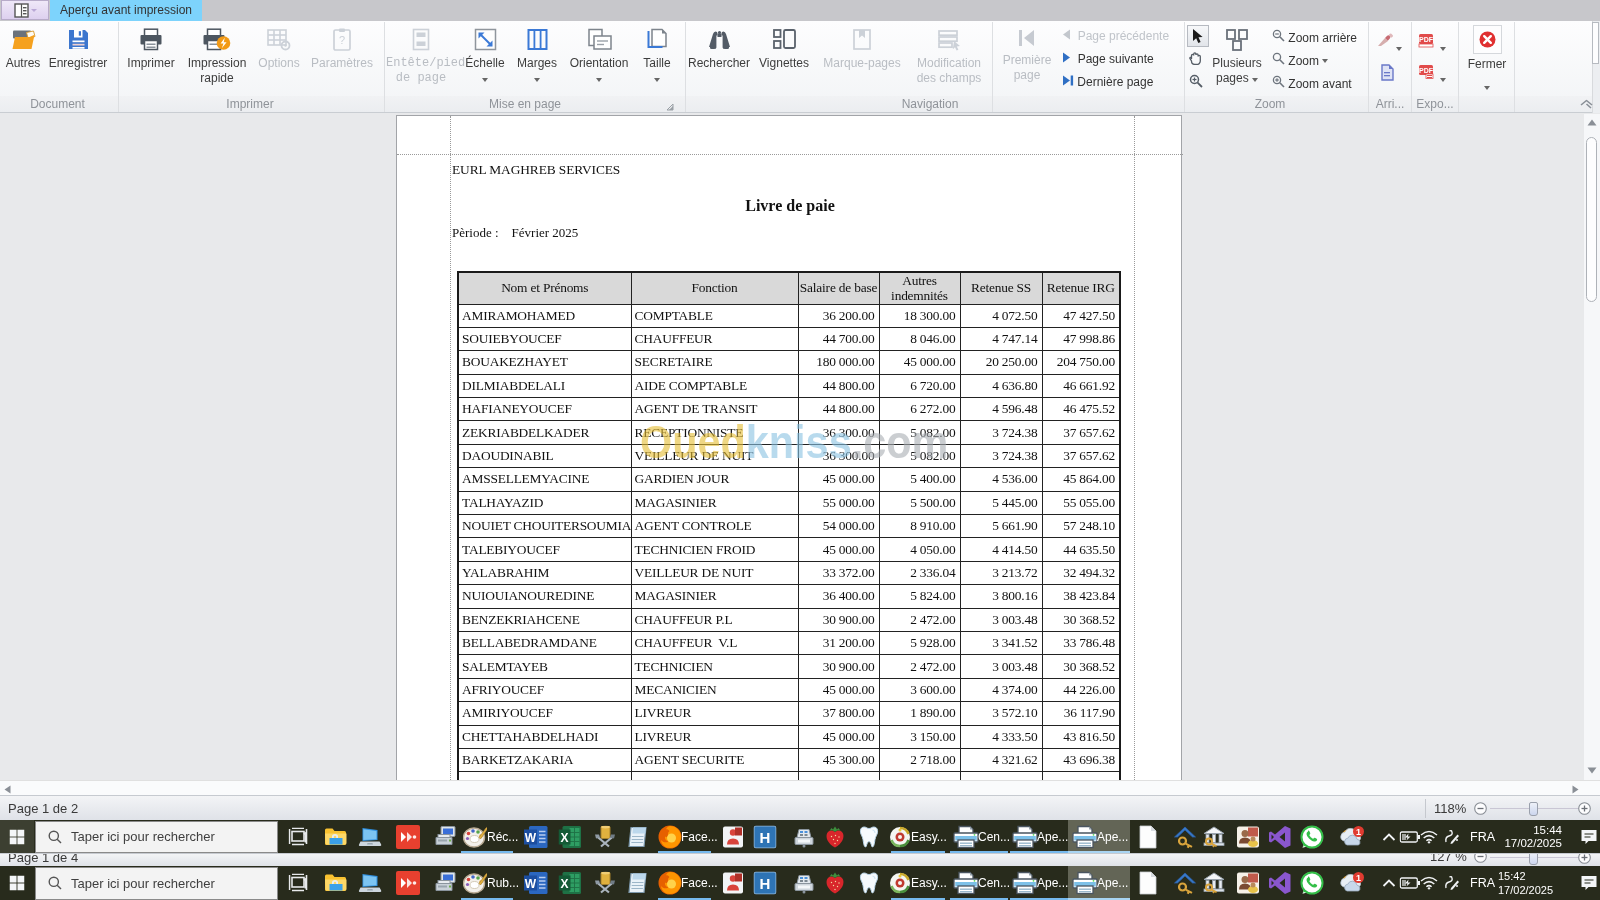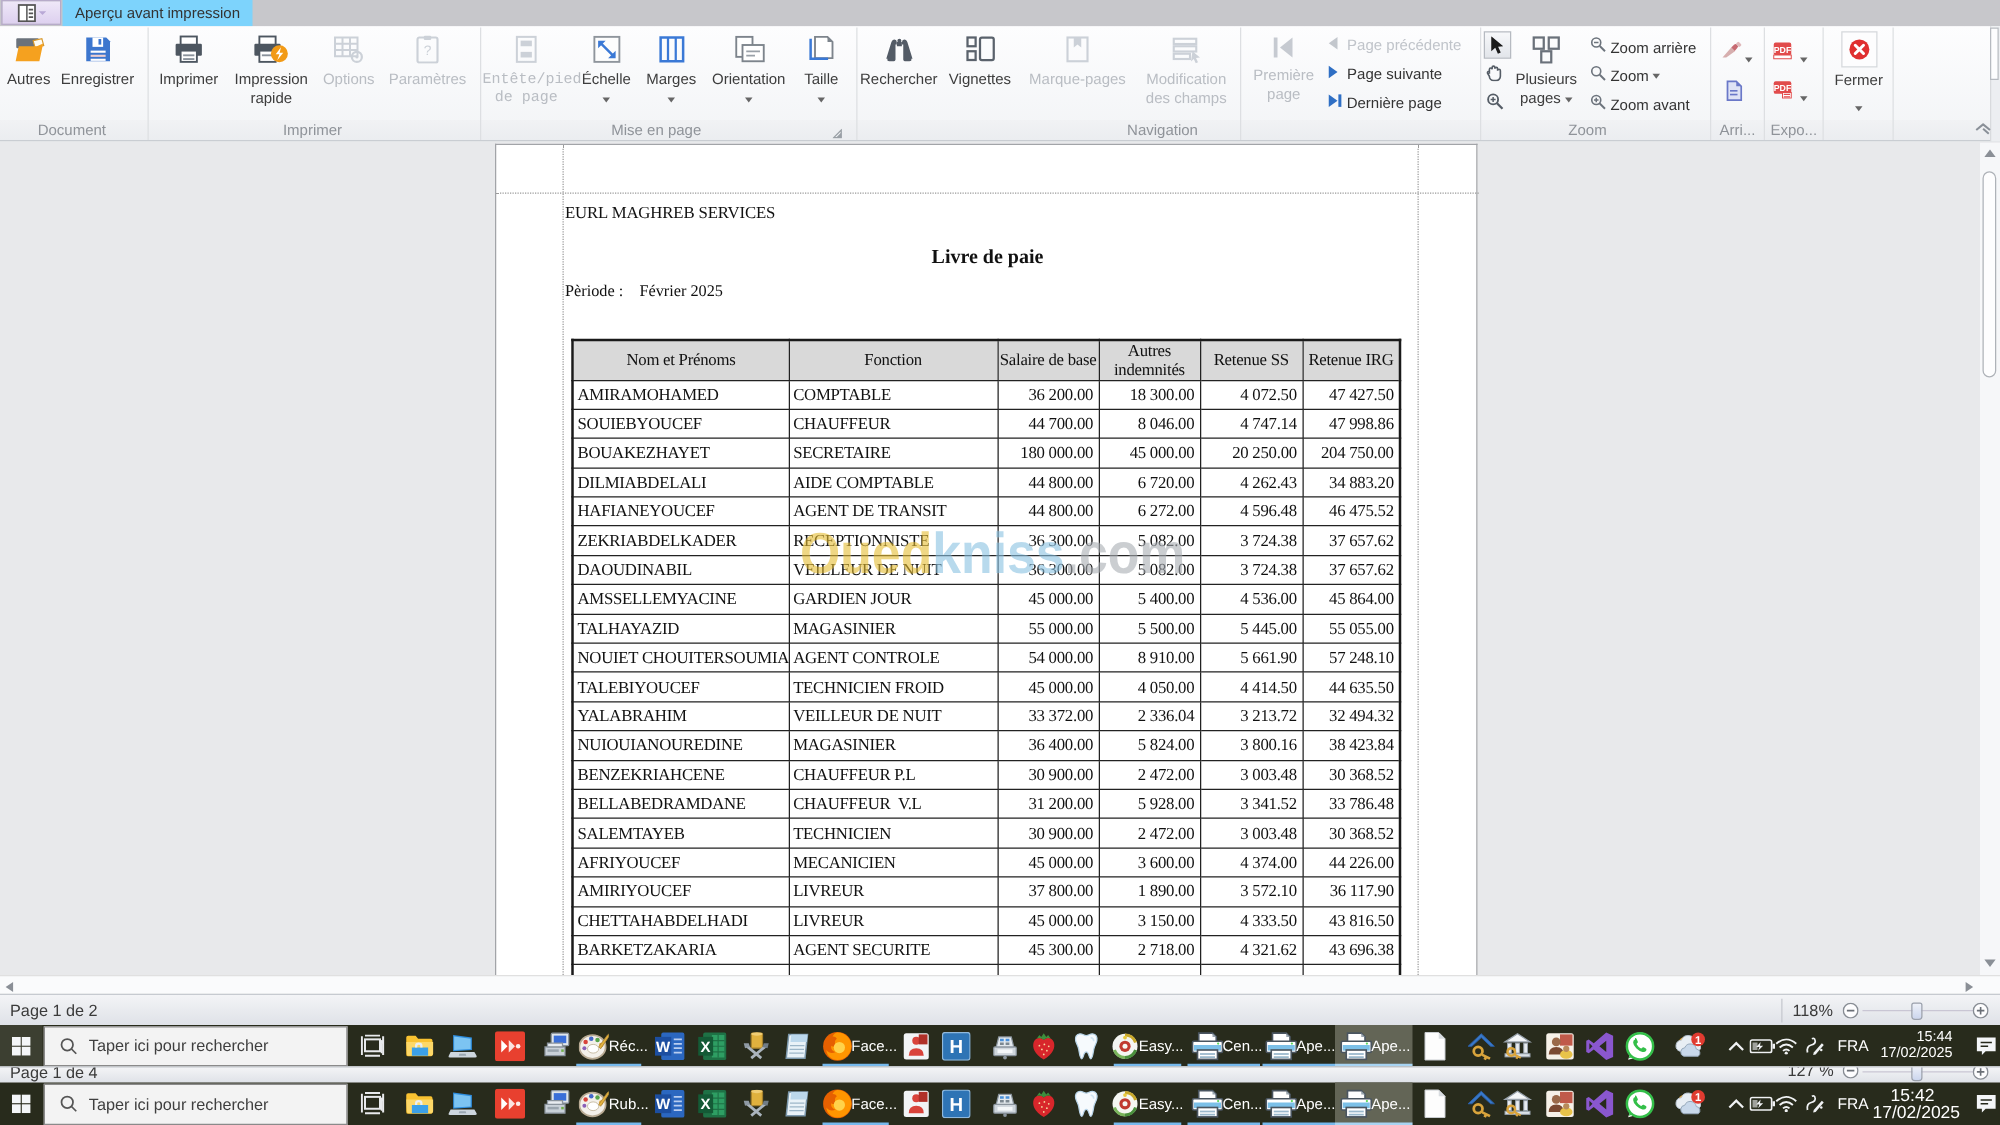--- a/index.html
+++ b/index.html
@@ -385,22 +385,22 @@
             <td class="r">180 000.00</td>
             <td class="r">45 000.00</td>
             <td class="r">20 250.00</td>
             <td class="r">204 750.00</td>
           </tr>
       <tr class="dr">
             <td class="l">DILMIABDELALI</td>
             <td class="l">AIDE COMPTABLE</td>
             <td class="r">44 800.00</td>
             <td class="r">6 720.00</td>
-            <td class="r">4 262.43</td>
-            <td class="r">34 883.20</td>
+            <td class="r">4 636.80</td>
+            <td class="r">46 661.92</td>
           </tr>
       <tr class="dr">
             <td class="l">HAFIANEYOUCEF</td>
             <td class="l">AGENT DE TRANSIT</td>
             <td class="r">44 800.00</td>
             <td class="r">6 272.00</td>
             <td class="r">4 596.48</td>
             <td class="r">46 475.52</td>
           </tr>
       <tr class="dr">
@@ -1128,21 +1128,21 @@
           <path d="M6.4 10.2 Q9 8 11.6 10.2"></path>
         </g>
         <circle cx="9" cy="12" r="1.3" fill="#f0f2f4"></circle>
       </svg></div>
 <div class="ti" style="left:1452px;"><svg width="16" height="16" viewBox="0 0 16 16">
         <path d="M2 13 Q1 8 5 7 Q9 6 8 3 Q7.5 1 5.5 2" fill="none" stroke="#f0f2f4" stroke-width="1.4"></path>
         <path d="M7 13 L13.5 5.5 l1.5 1.5 L8.5 14.5 L6.5 15 Z" fill="#f0f2f4"></path>
         <circle cx="13" cy="11" r="1" fill="#f0f2f4"></circle>
       </svg></div>
 <div class="ttx" style="left:1470px;font-size:12.5px;color:#fff;">FRA</div>
-<div style="position:absolute;left:1498px;top:50%;transform:translateY(-50%);width:64px;text-align:center;color:#fff;font-size:14px;line-height:13.5px;">15:42<br>17/02/2025</div>
+<div style="position:absolute;left:1498px;top:50%;transform:translateY(-50%);width:64px;text-align:left;color:#fff;font-size:11px;line-height:13.5px;">15:42<br>17/02/2025</div>
 <div class="ti" style="left:1589px;"><svg width="19" height="18" viewBox="0 0 19 18">
         <path d="M2 2 h15 v11 h-8 l-3 3 v-3 h-4 z" fill="#f4f6f8"></path>
         <g stroke="#25281b" stroke-width="1.2">
           <line x1="5" y1="6" x2="14" y2="6"></line>
           <line x1="5" y1="9" x2="11" y2="9"></line>
         </g>
       </svg></div>
 </div>
 
 </body></html>

